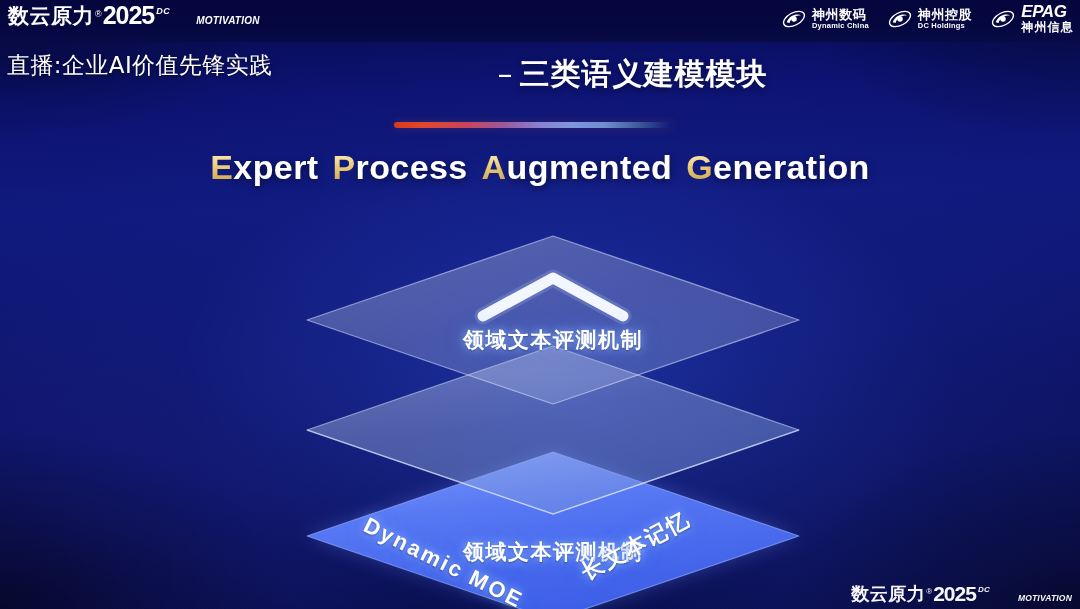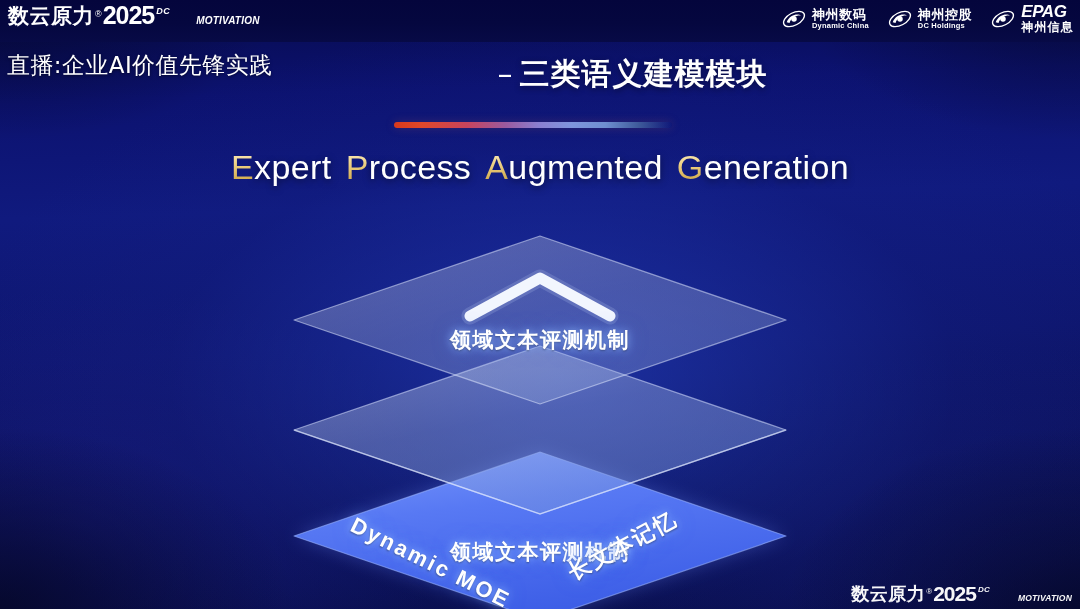--- a/index.html
+++ b/index.html
@@ -113,36 +113,36 @@
     background:linear-gradient(90deg,
       #d8391c 0%, #e0482a 10%, #c8445c 26%, #9b5a9e 40%,
       #8a7fd0 52%, #7f96dd 64%, #6e8fd0 76%, #3e5a9a 88%, rgba(30,44,110,0) 100%);
     box-shadow:0 0 10px rgba(180,90,80,.25);
   }
 
   
   #sub-title{
     position:absolute; left:0; top:148px; width:1080px;
     text-align:center; z-index:7;
-    font-size:34px; font-weight:400; letter-spacing:.4px;
+    font-size:34px; font-weight:700; letter-spacing:.4px;
     font-family:"Liberation Sans",sans-serif; white-space:nowrap;
   }
   #sub-title .w{ color:#ffffff; text-shadow:0 2px 7px rgba(0,0,0,.5); }
   #sub-title .cap{
     color:#e9c86a;
     background:linear-gradient(180deg,#fff4cc 0%,#edcf80 45%,#c99f3c 100%);
     -webkit-background-clip:text; background-clip:text; -webkit-text-fill-color:transparent;
   }
   #sub-title .sp{ display:inline-block; width:14px; }
 
   
   #stack{
     position:absolute; left:278px; top:228px; width:524px; height:336px; z-index:5;
   }
-  .layer{ position:absolute; left:0; width:524px; height:304px; }
+  .layer{ position:absolute; left:13px; width:524px; height:304px; }
   .layer svg{ position:absolute; left:0; top:0; overflow:visible; }
 
   .layer-label{
     position:absolute; z-index:3;
     color:#ffffff; font-weight:700; white-space:nowrap;
     font-family:"DejaVu Sans","Liberation Sans",sans-serif;
     text-shadow:0 0 9px rgba(150,190,255,.85), 0 0 18px rgba(90,140,255,.55), 0 1px 2px rgba(0,0,10,.5);
   }
 
   

